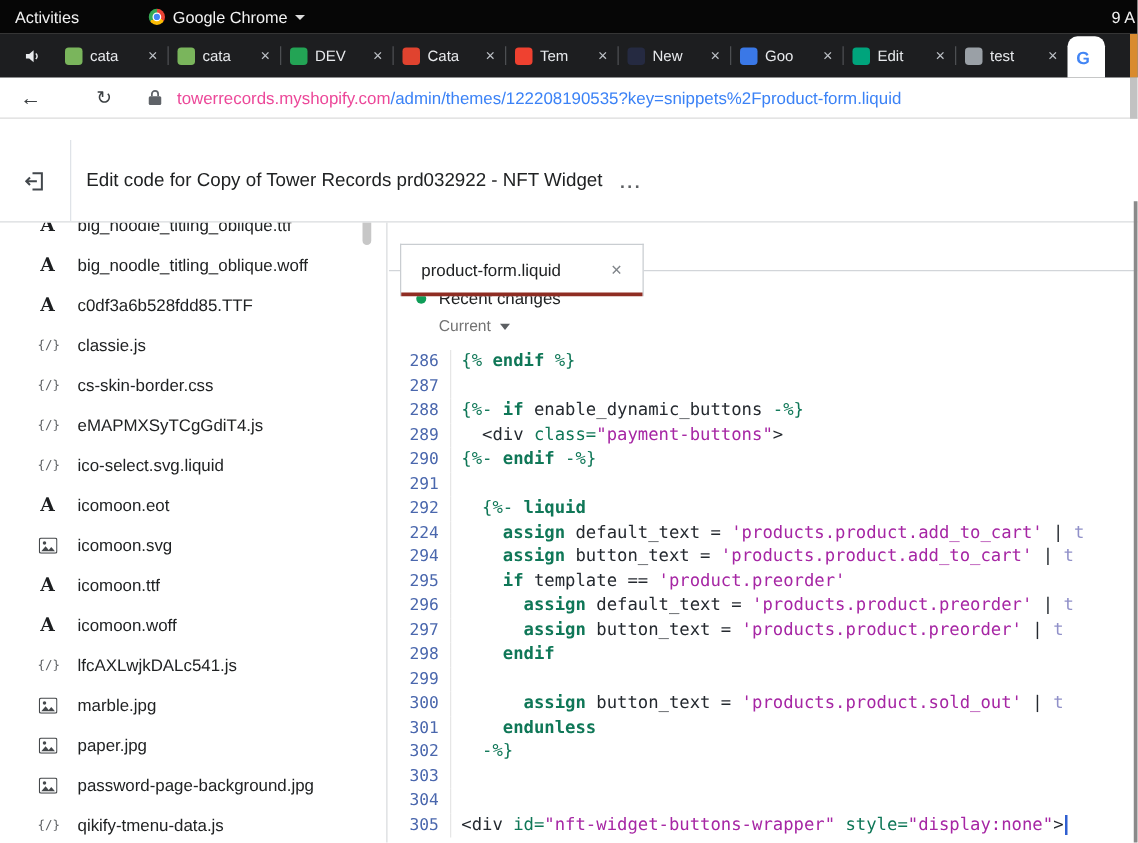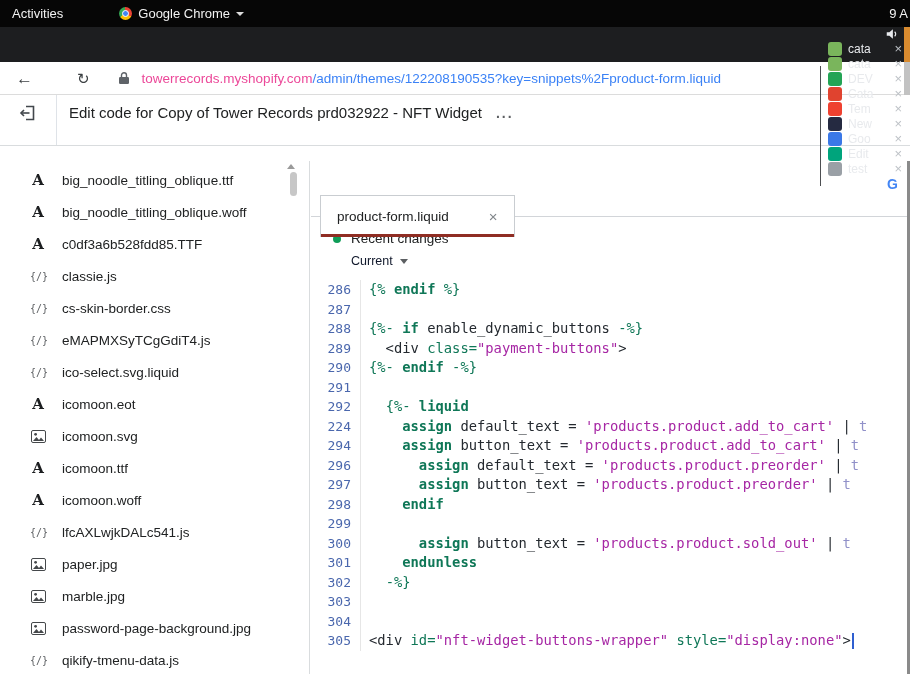--- a/index.html
+++ b/index.html
@@ -14,21 +14,21 @@
   .app-menu{display:flex;align-items:center;gap:6px;margin-left:56px;}
   .chrome-icon{width:13px;height:13px;border-radius:50%;position:relative;flex:0 0 auto;
     background:conic-gradient(#ea4335 0 33%,#fbbc05 33% 66%,#34a853 66% 100%);}
   .chrome-icon::after{content:"";position:absolute;left:3px;top:3px;width:5px;height:5px;
     background:#4285f4;border:1px solid #fff;border-radius:50%;}
   .caret-down{width:0;height:0;border-left:4px solid transparent;border-right:4px solid transparent;
     border-top:4px solid #dcdcdc;}
   .clock{margin-left:auto;margin-right:2px;white-space:nowrap;}
   
   .tabstrip{position:absolute;top:27px;left:0;right:0;height:35px;background:#1d1e20;
-    display:flex;align-items:flex-end;padding-left:8px;box-sizing:border-box;z-index:25;flex-direction:column;}
+    display:flex;align-items:flex-end;padding-left:8px;box-sizing:border-box;z-index:25;}
   .tab{height:35px;display:flex;align-items:center;gap:6px;padding:0 8px;color:#e8eaed;
     font-size:12px;box-sizing:border-box;position:relative;}
   .tab.audio{width:36px;justify-content:center;}
   .tab.regular{width:90px;}
   .tab.sep::before{content:"";position:absolute;left:0;top:10px;height:15px;width:1px;background:#4d4f52;}
   .fav{width:14px;height:14px;border-radius:3px;flex:0 0 auto;}
   .tab-label{overflow:hidden;white-space:nowrap;flex:1;}
   .tab-close{color:#bdc1c6;font-size:13px;flex:0 0 auto;}
   .tab.active{background:#fff;border-radius:8px 8px 0 0;height:33px;width:30px;padding:0 7px;}
   .fav-letter{font-weight:bold;font-size:14px;}
@@ -38,21 +38,21 @@
   
   .addressbar{position:absolute;top:62px;left:0;right:0;height:33px;background:#fff;
     border-bottom:1px solid #dcdcdc;display:flex;align-items:center;box-sizing:border-box;z-index:24;}
   .nav-back{margin-left:16px;color:#3c4043;font-size:17px;line-height:1;}
   .nav-reload{margin-left:44px;color:#3c4043;font-size:15px;line-height:1;}
   .lock-wrap{margin-left:28px;display:flex;align-items:center;}
   .url{margin-left:12px;font-size:13.5px;white-space:nowrap;}
   .url-domain{color:#ec4899;}
   .url-path{color:#3b82f6;}
   
-  .page-header{position:absolute;top:80px;left:0;right:0;height:66px;background:#fff;
+  .page-header{position:absolute;top:112px;left:0;right:0;height:66px;background:#fff;
     border-bottom:1px solid #d9dcde;display:flex;align-items:center;box-sizing:border-box;z-index:20;}
   .exit-box{width:57px;height:100%;border-right:1px solid #dfe3e8;display:flex;
     align-items:center;justify-content:center;box-sizing:border-box;}
   .header-title{margin-left:12px;font-size:15px;color:#202223;font-weight:500;}
   .header-menu{margin-left:14px;color:#5c5f62;font-weight:bold;letter-spacing:2px;font-size:14px;}
   
   .sidebar{position:absolute;top:161px;left:0;width:310px;bottom:0;background:#fff;
     border-right:1px solid #d9dcde;box-sizing:border-box;overflow:hidden;}
   .file-rows{padding-top:3px;}
   .file-row{height:32px;display:flex;align-items:center;padding-left:30px;gap:16px;
@@ -71,21 +71,21 @@
     padding:14px 0 0 9px;position:relative;}
   .file-tab{display:inline-flex;align-items:center;justify-content:space-between;height:42px;
     box-sizing:border-box;padding:0 16px;border:1px solid #c9cdd1;border-bottom:none;background:#fff;
     font-size:13.5px;color:#202223;min-width:180px;position:relative;margin-top:20px;}
   .file-tab::after{content:"";position:absolute;left:0;right:0;bottom:0;height:3px;
     background:var(--c-underline);}
   .file-tab-close{color:#80858a;font-size:15px;margin-left:40px;}
   .recent{padding:14px 0 0 22px;}
   .recent-row1{display:flex;align-items:center;gap:10px;font-size:13.5px;color:#202223;}
   .dot{width:8px;height:8px;border-radius:50%;background:var(--c-dot);flex:0 0 auto;}
-  .recent-row2{margin:8px 0 0 18px;font-size:12.5px;color:#0f172a;display:flex;align-items:center;gap:7px;}
+  .recent-row2{margin:8px 0 0 18px;font-size:12.5px;color:#737373;display:flex;align-items:center;gap:7px;}
   .ver-caret{width:0;height:0;border-left:4px solid transparent;border-right:4px solid transparent;
     border-top:5px solid #5c5f62;}
   
   .code{margin-top:12px;}
   .cl{display:flex;height:19.5px;line-height:19.5px;font-family:"DejaVu Sans Mono",monospace;font-size:13.8px;}
   .ln{flex:0 0 40px;text-align:right;padding-right:9px;border-right:1px solid #e6e6e6;
     color:var(--c-line_no);font-size:13px;}
   .lc{white-space:pre;padding-left:8px;}
   .sg-pl{color:var(--c-plain);}
   .sg-kw{color:var(--c-kw);font-weight:bold;}
@@ -252,31 +252,31 @@
         <span>lfcAXLwjkDALc541.js</span>
       </div>
       <div class="file-row">
         <span class="fi-img">
           <svg width="15" height="13" viewBox="0 0 15 13">
             <rect x="0.5" y="0.5" width="14" height="12" rx="1.5" fill="none" stroke="#45484b"></rect>
             <circle cx="4.6" cy="4.3" r="1.4" fill="#45484b"></circle>
             <path d="M2 11l3.5-4 2.5 3 2-2.5L13 11z" fill="#45484b"></path>
           </svg>
         </span>
-        <span>paper.jpg</span>
+        <span>marble.jpg</span>
       </div>
       <div class="file-row">
         <span class="fi-img">
           <svg width="15" height="13" viewBox="0 0 15 13">
             <rect x="0.5" y="0.5" width="14" height="12" rx="1.5" fill="none" stroke="#45484b"></rect>
             <circle cx="4.6" cy="4.3" r="1.4" fill="#45484b"></circle>
             <path d="M2 11l3.5-4 2.5 3 2-2.5L13 11z" fill="#45484b"></path>
           </svg>
         </span>
-        <span>marble.jpg</span>
+        <span>paper.jpg</span>
       </div>
       <div class="file-row">
         <span class="fi-img">
           <svg width="15" height="13" viewBox="0 0 15 13">
             <rect x="0.5" y="0.5" width="14" height="12" rx="1.5" fill="none" stroke="#45484b"></rect>
             <circle cx="4.6" cy="4.3" r="1.4" fill="#45484b"></circle>
             <path d="M2 11l3.5-4 2.5 3 2-2.5L13 11z" fill="#45484b"></path>
           </svg>
         </span>
         <span>password-page-background.jpg</span>
@@ -338,20 +338,24 @@
       </div>
       <div class="cl">
         <span class="ln">224</span>
         <span class="lc"><span class="sg-pl">    </span><span class="sg-kw">assign</span><span class="sg-pl"> default_text = </span><span class="sg-st">'products.product.add_to_cart'</span><span class="sg-pl"> | </span><span class="sg-ft">t</span></span>
       </div>
       <div class="cl">
         <span class="ln">294</span>
         <span class="lc"><span class="sg-pl">    </span><span class="sg-kw">assign</span><span class="sg-pl"> button_text = </span><span class="sg-st">'products.product.add_to_cart'</span><span class="sg-pl"> | </span><span class="sg-ft">t</span></span>
       </div>
       <div class="cl">
+        <span class="ln">295</span>
+        <span class="lc"><span class="sg-pl">    </span><span class="sg-kw">if</span><span class="sg-pl"> template == </span><span class="sg-st">'product.preorder'</span></span>
+      </div>
+      <div class="cl">
         <span class="ln">296</span>
         <span class="lc"><span class="sg-pl">      </span><span class="sg-kw">assign</span><span class="sg-pl"> default_text = </span><span class="sg-st">'products.product.preorder'</span><span class="sg-pl"> | </span><span class="sg-ft">t</span></span>
       </div>
       <div class="cl">
         <span class="ln">297</span>
         <span class="lc"><span class="sg-pl">      </span><span class="sg-kw">assign</span><span class="sg-pl"> button_text = </span><span class="sg-st">'products.product.preorder'</span><span class="sg-pl"> | </span><span class="sg-ft">t</span></span>
       </div>
       <div class="cl">
         <span class="ln">298</span>
         <span class="lc"><span class="sg-pl">    </span><span class="sg-kw">endif</span></span>

